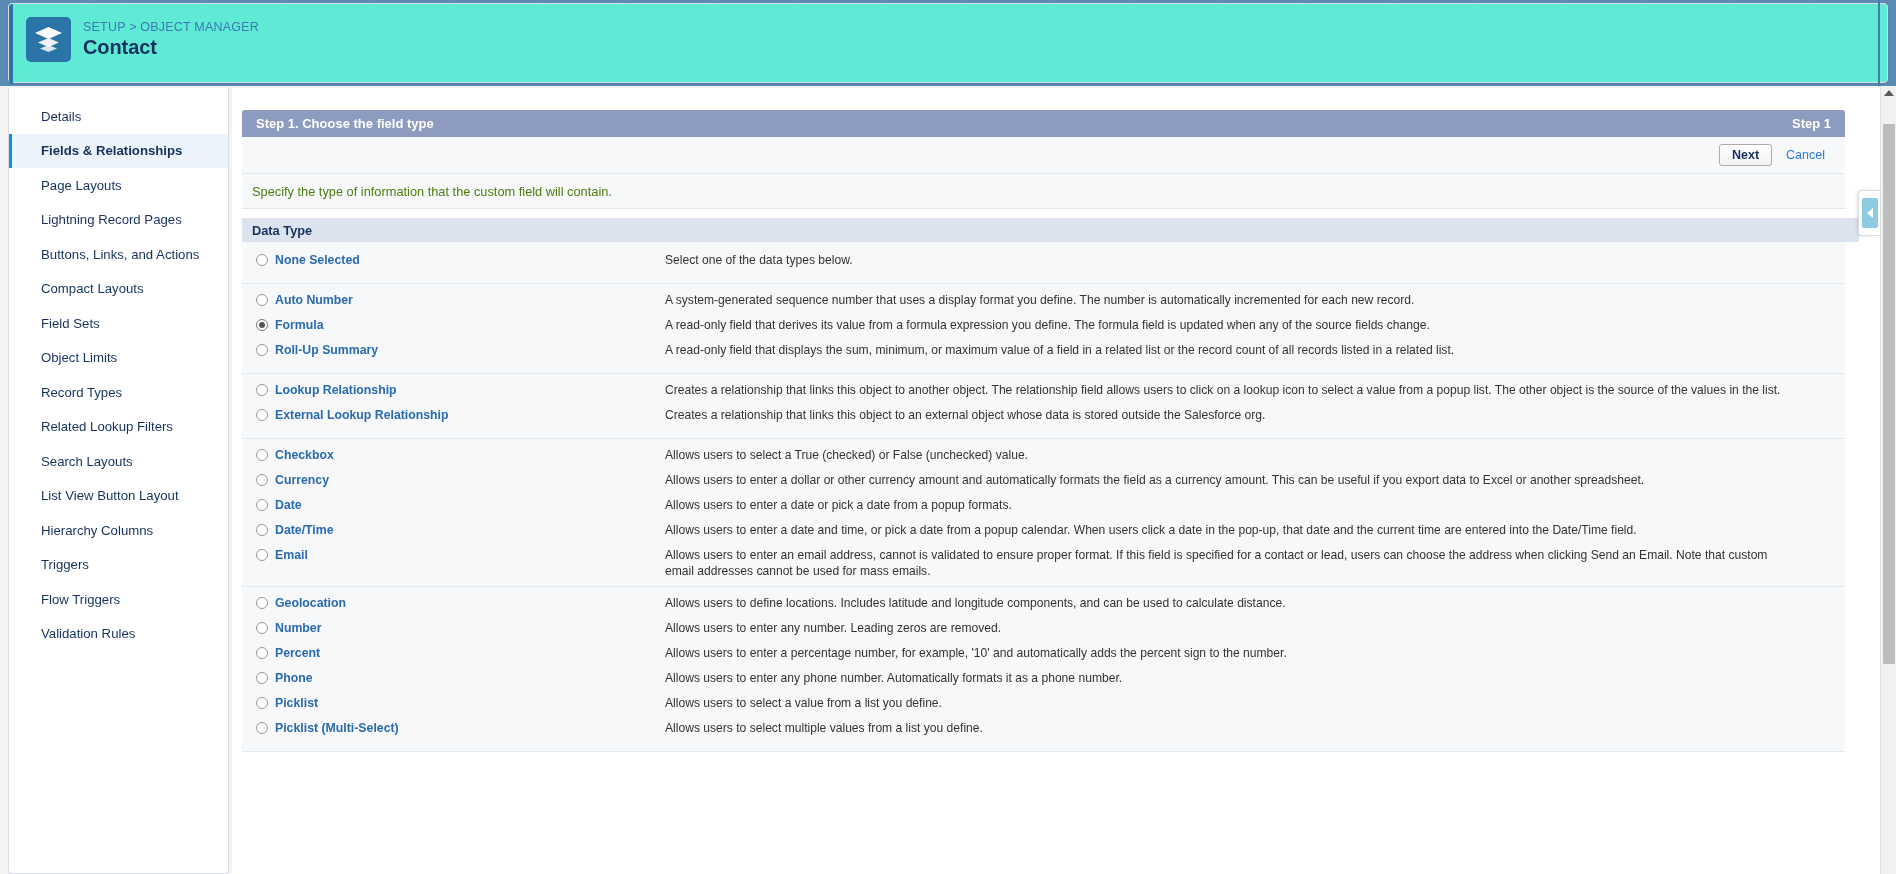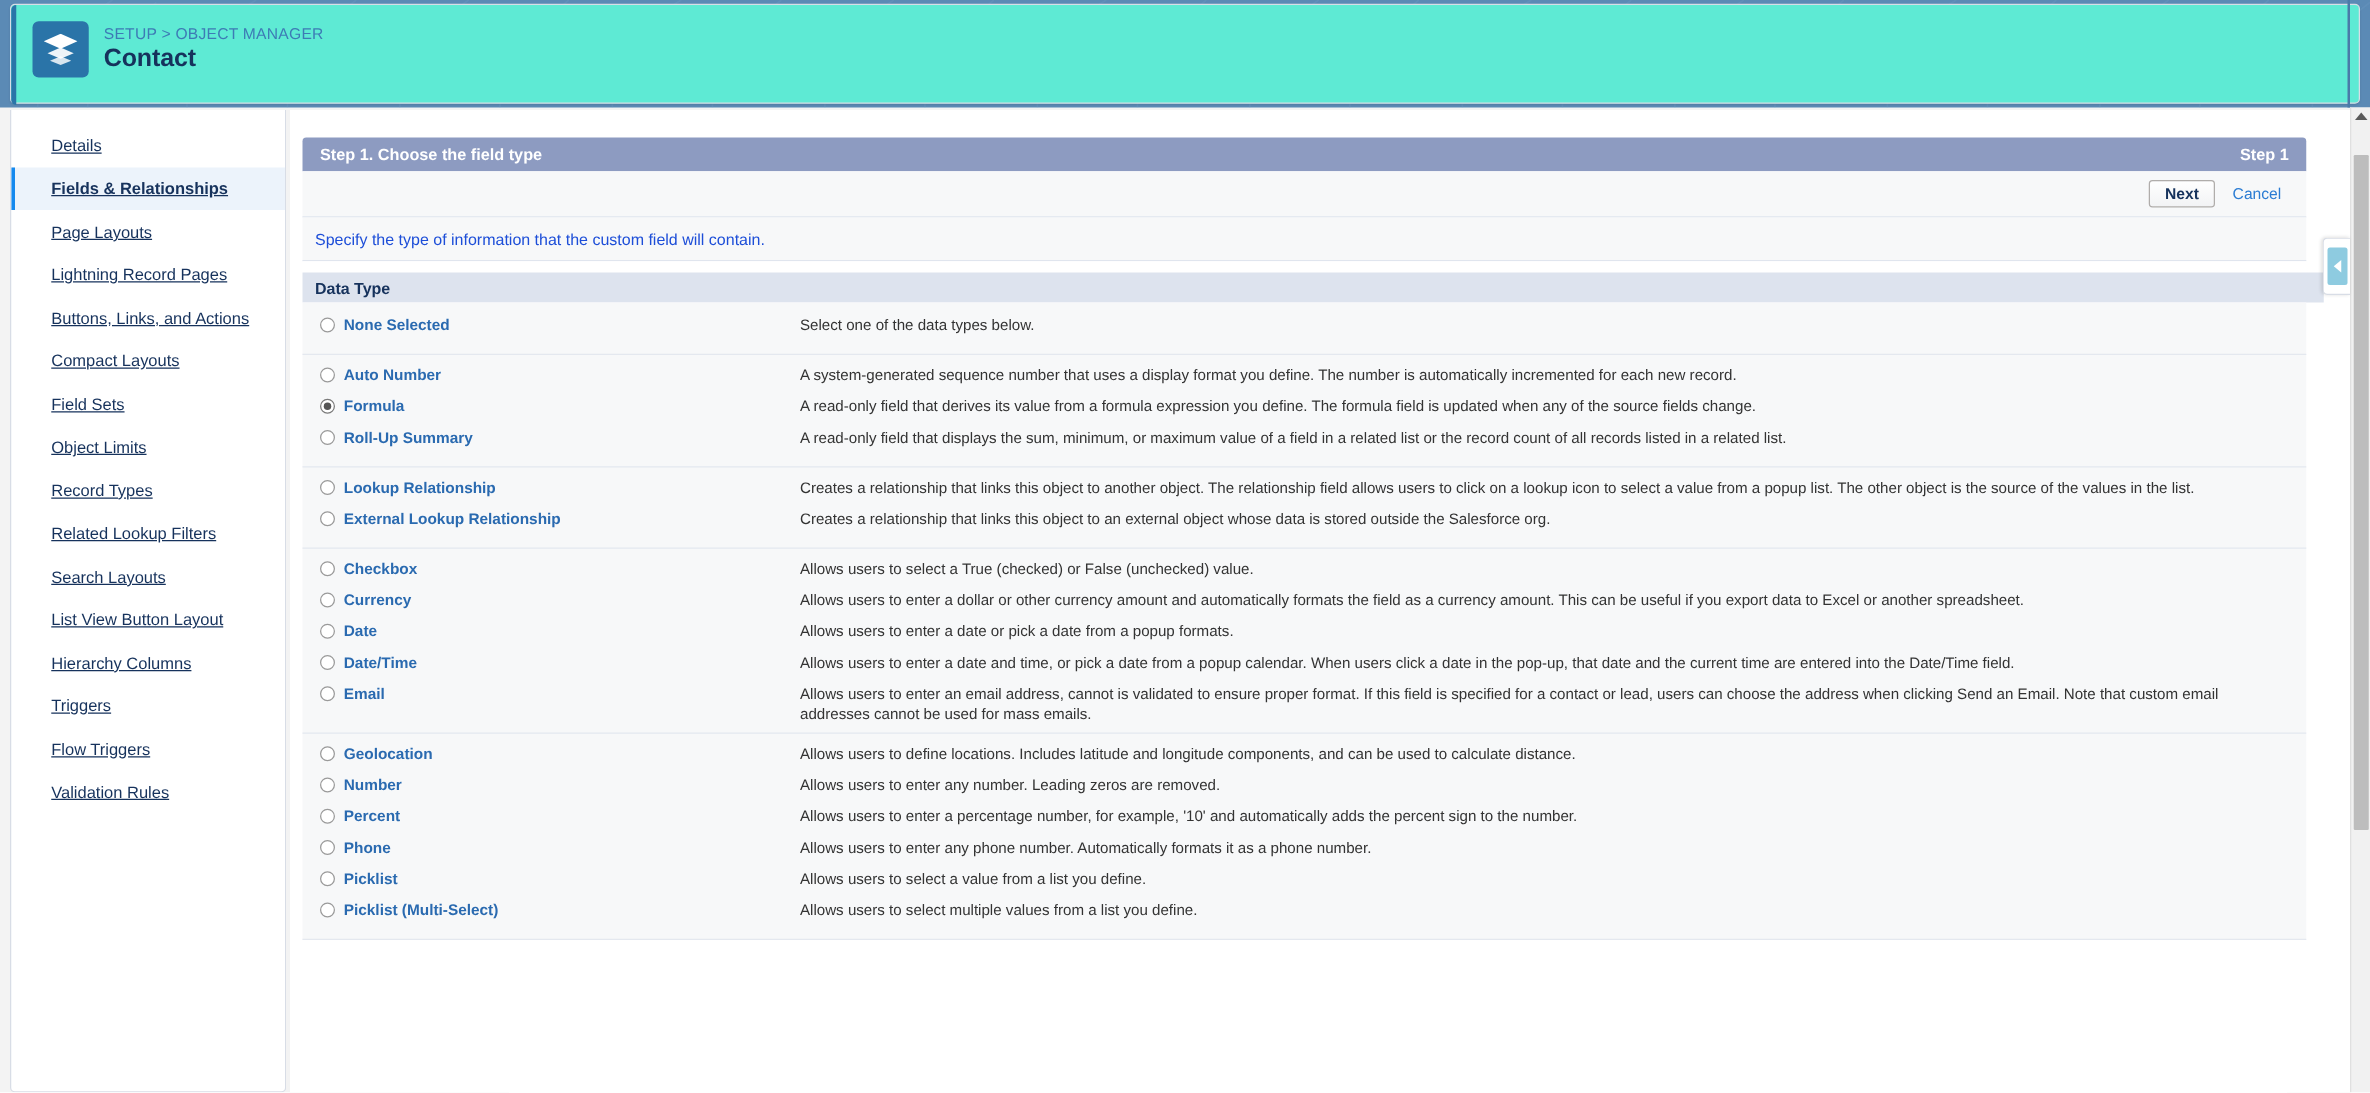--- a/index.html
+++ b/index.html
@@ -91,21 +91,20 @@
   .nav-item {
     position: relative;
     height: 34.5px;
     display: flex;
     align-items: center;
     padding-left: 32px;
     font-size: 13.2px;
     color: #16325c;
     cursor: pointer;
     white-space: nowrap;
-    text-decoration: underline;
   }
   .nav-item:first-child { margin-top: 11px; }
   .nav-item.active {
     background: #ecf3fb;
     font-weight: bold;
   }
   .nav-item.active::before {
     content: "";
     position: absolute;
     left: 0; top: 0; bottom: 0;
@@ -180,21 +179,21 @@
   .instruction {
     position: absolute;
     left: 10px; top: 86px;
     width: 1603px;
     height: 35px;
     background: #f7f8f9;
     display: flex;
     align-items: center;
     padding-left: 10px;
     font-size: 12.8px;
-    color: #1d4ed8;
+    color: #4d7c0f;
     border-bottom: 1px solid #e0e5ee;
   }
 
   .spacer-row {
     position: absolute;
     left: 10px; top: 121px;
     width: 1603px;
     height: 12px;
     background: #ffffff;
   }
@@ -223,20 +222,21 @@
   .type-group {
     border-bottom: 1px solid #e4e8ef;
     padding: 7px 0;
   }
   .type-group:first-child { padding-top: 9px; }
 
   .type-row {
     display: flex;
     align-items: flex-start;
     min-height: 25px;
+    gap: 25px;
   }
   .type-left {
     width: 398px;
     flex: 0 0 398px;
     display: flex;
     align-items: flex-start;
     padding-left: 14px;
     padding-top: 1px;
   }
   .radio {

